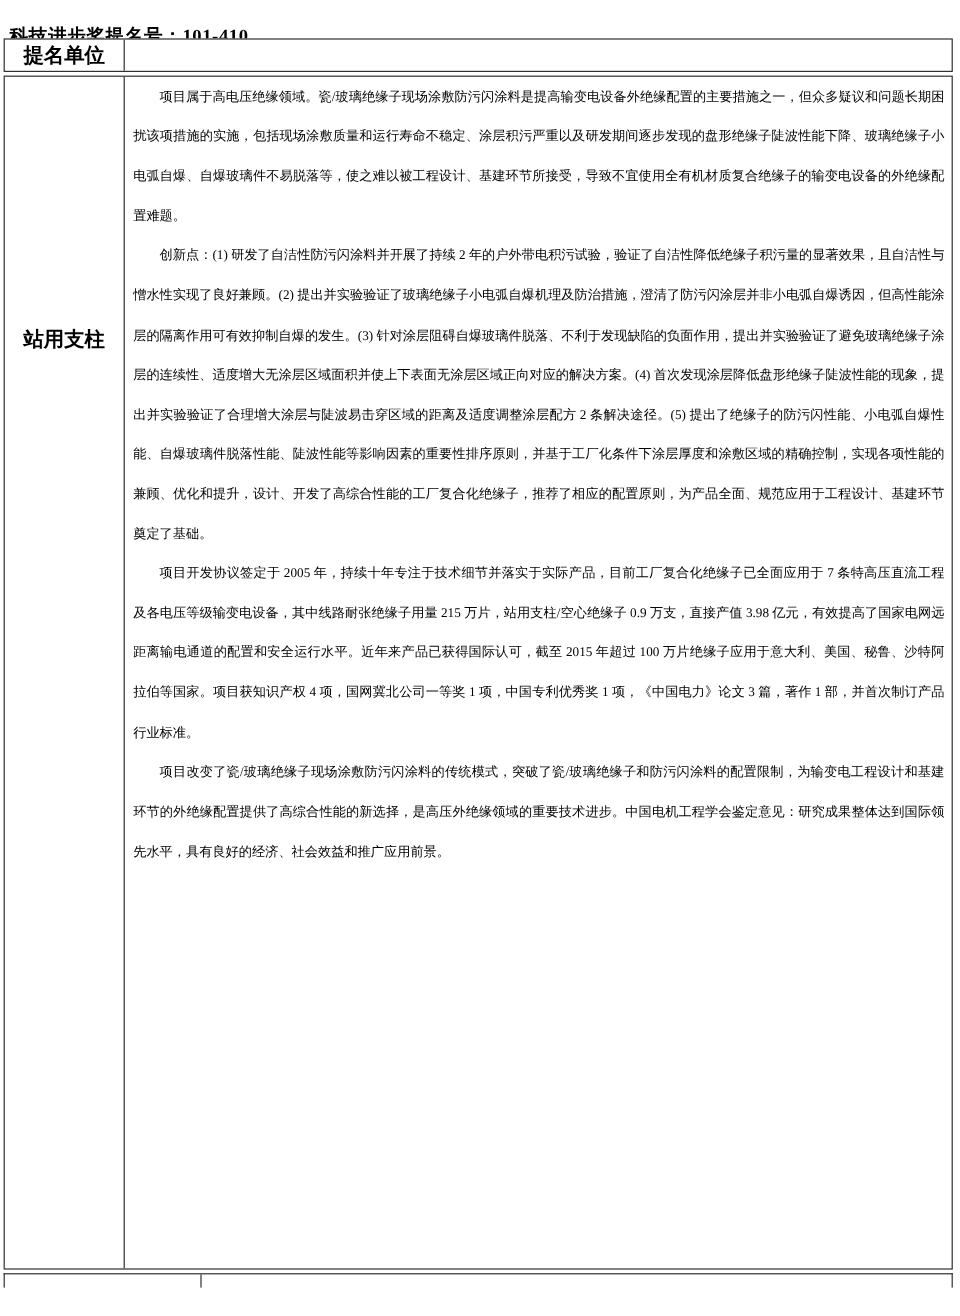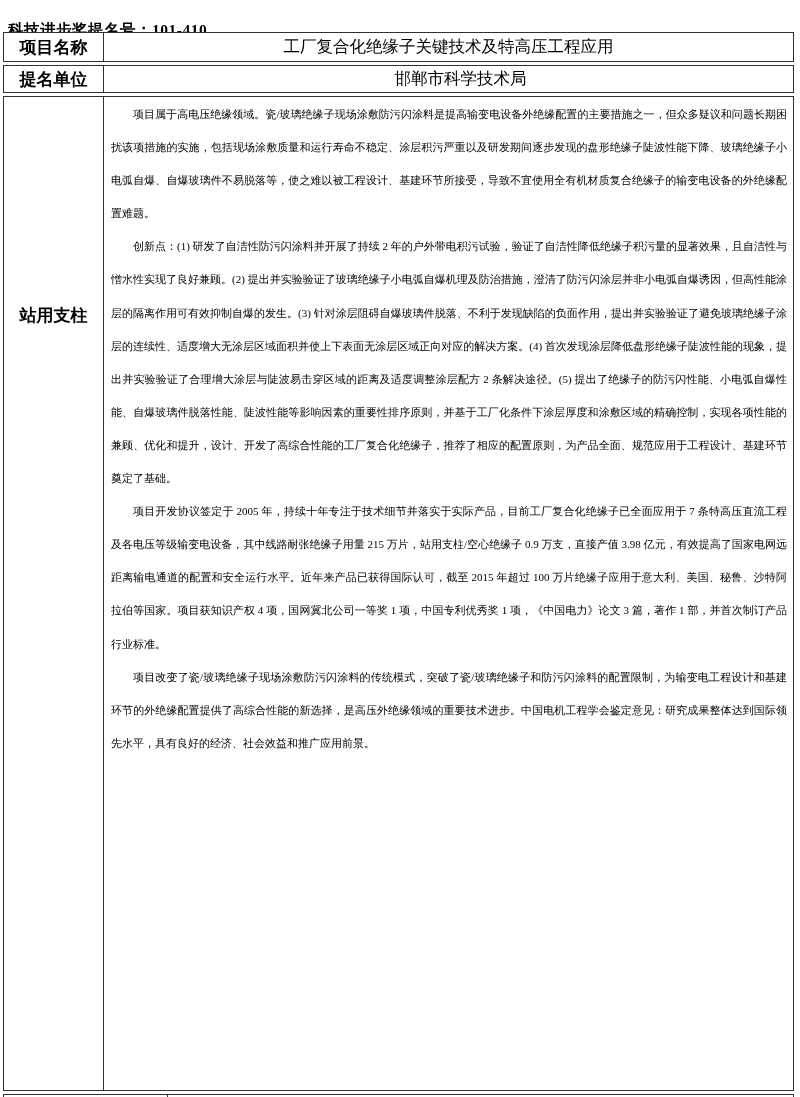--- a/index.html
+++ b/index.html
@@ -81,28 +81,23 @@
     border-right: 1px solid #303030;
   }
 </style>
 </head>
 <body>
 
 <div class="doc-header">科技进步奖提名号：101-410</div>
 
 <div class="award-table">
 
-  <div class="trow row-name">
-    <div class="cell-label">项目名称</div>
-    <div class="cell-value">工厂复合化绝缘子关键技术及特高压工程应用</div>
-  </div>
 
   <div class="trow row-org">
     <div class="cell-label">提名单位</div>
-    <div class="cell-value">邯郸市科学技术局</div>
   </div>
 
   <div class="trow row-summary">
     <div class="cell-label">站用支柱</div>
     <div class="summary-content">
       <p>项目属于高电压绝缘领域。瓷/玻璃绝缘子现场涂敷防污闪涂料是提高输变电设备外绝缘配置的主要措施之一，但众多疑议和问题长期困扰该项措施的实施，包括现场涂敷质量和运行寿命不稳定、涂层积污严重以及研发期间逐步发现的盘形绝缘子陡波性能下降、玻璃绝缘子小电弧自爆、自爆玻璃件不易脱落等，使之难以被工程设计、基建环节所接受，导致不宜使用全有机材质复合绝缘子的输变电设备的外绝缘配置难题。</p>
       <p>创新点：(1) 研发了自洁性防污闪涂料并开展了持续 2 年的户外带电积污试验，验证了自洁性降低绝缘子积污量的显著效果，且自洁性与憎水性实现了良好兼顾。(2) 提出并实验验证了玻璃绝缘子小电弧自爆机理及防治措施，澄清了防污闪涂层并非小电弧自爆诱因，但高性能涂层的隔离作用可有效抑制自爆的发生。(3) 针对涂层阻碍自爆玻璃件脱落、不利于发现缺陷的负面作用，提出并实验验证了避免玻璃绝缘子涂层的连续性、适度增大无涂层区域面积并使上下表面无涂层区域正向对应的解决方案。(4) 首次发现涂层降低盘形绝缘子陡波性能的现象，提出并实验验证了合理增大涂层与陡波易击穿区域的距离及适度调整涂层配方 2 条解决途径。(5) 提出了绝缘子的防污闪性能、小电弧自爆性能、自爆玻璃件脱落性能、陡波性能等影响因素的重要性排序原则，并基于工厂化条件下涂层厚度和涂敷区域的精确控制，实现各项性能的兼顾、优化和提升，设计、开发了高综合性能的工厂复合化绝缘子，推荐了相应的配置原则，为产品全面、规范应用于工程设计、基建环节奠定了基础。</p>
       <p>项目开发协议签定于 2005 年，持续十年专注于技术细节并落实于实际产品，目前工厂复合化绝缘子已全面应用于 7 条特高压直流工程及各电压等级输变电设备，其中线路耐张绝缘子用量 215 万片，站用支柱/空心绝缘子 0.9 万支，直接产值 3.98 亿元，有效提高了国家电网远距离输电通道的配置和安全运行水平。近年来产品已获得国际认可，截至 2015 年超过 100 万片绝缘子应用于意大利、美国、秘鲁、沙特阿拉伯等国家。项目获知识产权 4 项，国网冀北公司一等奖 1 项，中国专利优秀奖 1 项，《中国电力》论文 3 篇，著作 1 部，并首次制订产品行业标准。</p>
       <p>项目改变了瓷/玻璃绝缘子现场涂敷防污闪涂料的传统模式，突破了瓷/玻璃绝缘子和防污闪涂料的配置限制，为输变电工程设计和基建环节的外绝缘配置提供了高综合性能的新选择，是高压外绝缘领域的重要技术进步。中国电机工程学会鉴定意见：研究成果整体达到国际领先水平，具有良好的经济、社会效益和推广应用前景。</p>
     </div>

